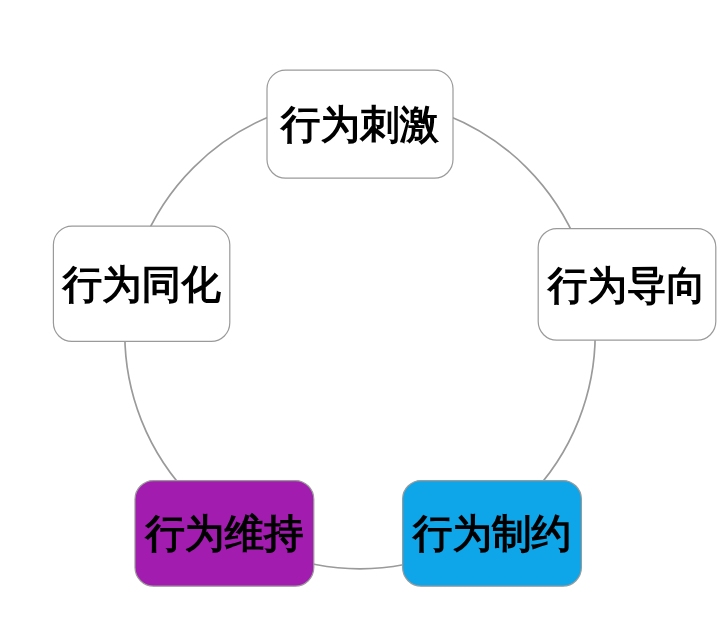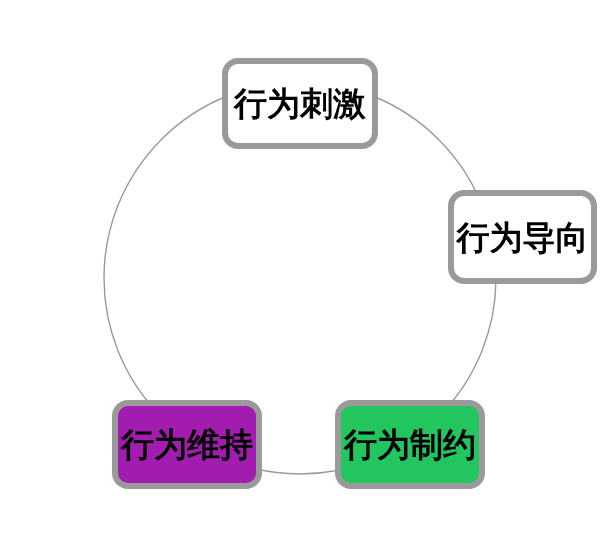--- a/index.html
+++ b/index.html
@@ -30,21 +30,21 @@
     height: 537px;
     z-index: 1;
     pointer-events: none;
   }
 
   .node-box {
     position: absolute;
     z-index: 2;
     box-sizing: border-box;
     background: #ffffff;
-    border: 6px solid #c4b5fd;
+    border: 1px solid #c4b5fd;
     border-radius: 16px;
     display: flex;
     align-items: center;
     justify-content: center;
   }
 
   .node-label {
     color: #000000;
     font-family: "DejaVu Serif", "Liberation Serif", serif;
     font-weight: 700;
@@ -71,22 +71,25 @@
   </svg>
 
   <div class="node-box" id="node-top" style="border-color: rgb(154, 154, 154); background: rgb(255, 255, 255);">
     <span class="node-label" style="color: rgb(0, 0, 0);">行为刺激</span>
   </div>
 
   <div class="node-box" id="node-right" style="border-color: rgb(154, 154, 154); background: rgb(255, 255, 255); margin-left: 44px;">
     <span class="node-label" style="color: rgb(0, 0, 0);">行为导向</span>
   </div>
 
-  <div class="node-box" id="node-br" style="border-color: rgb(154, 154, 154); background: #22c55e;">
+  <div class="node-box" id="node-br" style="border-color: rgb(154, 154, 154); background: #0ea5e9;">
     <span class="node-label" style="color: rgb(0, 0, 0);">行为制约</span>
   </div>
 
   <div class="node-box" id="node-bl" style="border-color: rgb(154, 154, 154); background: #a21caf;">
     <span class="node-label" style="color: rgb(0, 0, 0);">行为维持</span>
   </div>
 
+  <div class="node-box" id="node-left" style="border-color: rgb(154, 154, 154); background: rgb(255, 255, 255);">
+    <span class="node-label" style="color: rgb(0, 0, 0);">行为同化</span>
+  </div>
 
 </div>
 
 </body></html>

